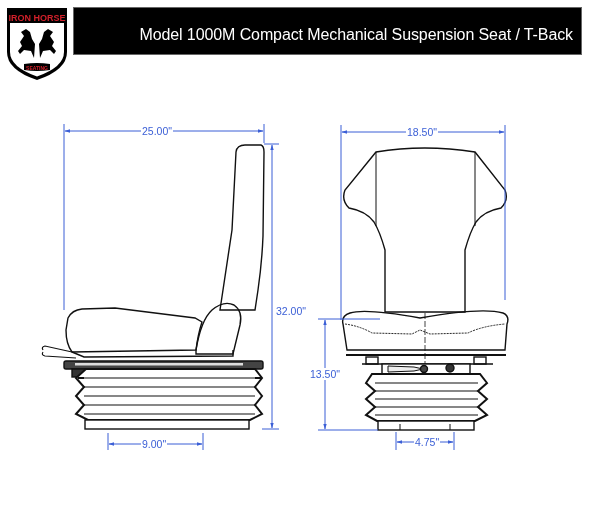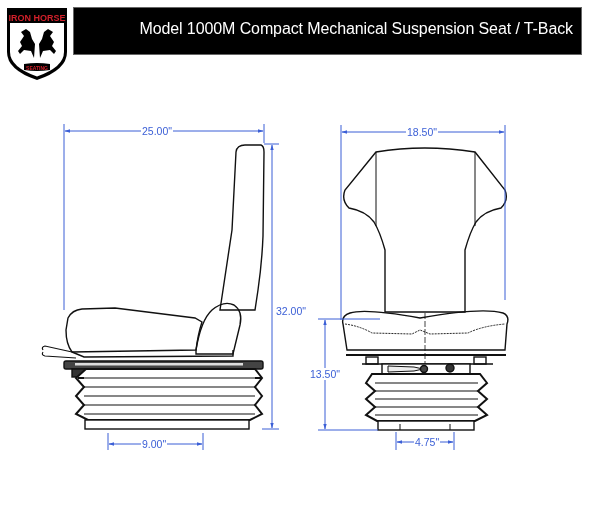--- a/index.html
+++ b/index.html
@@ -1,19 +1,19 @@
 <!DOCTYPE html>
 <html><head>
 <meta charset="utf-8">
 <style>
   html, body { margin: 0; padding: 0; background: #ffffff; }
   body { width: 600px; height: 507px; position: relative; overflow: hidden; font-family: "Liberation Sans", sans-serif; }
   .logo { position: absolute; left: 4px; top: 6px; width: 66px; height: 76px; }
   .banner { position: absolute; left: 73px; top: 7px; width: 509px; height: 48px; background: #000; border: 1px solid #666; box-sizing: border-box; }
-  .banner-title { position: absolute; right: 8px; top: 12px; color: #fff; font-size: 16px; white-space: nowrap; letter-spacing: -0.1px; text-align: right; }
+  .banner-title { position: absolute; right: 8px; top: 18px; color: #fff; font-size: 16px; white-space: nowrap; letter-spacing: -0.1px; text-align: right; }
   svg.drawing { position: absolute; left: 0; top: 0; }
   .dim-label { position: absolute; color: #3b5fd6; font-size: 10.5px; background: #fff; padding: 0 1px; line-height: 12px; white-space: nowrap; }
 </style>
 </head>
 <body>
 
 <svg class="logo" viewBox="0 0 66 76">
   <path d="M3 2 H63 V46 Q63 64 33 74 Q3 64 3 46 Z" fill="#000"></path>
   <path d="M6 5 H60 V46 Q60 61 33 70.5 Q6 61 6 46 Z" fill="#fff"></path>
   <rect x="6" y="5" width="54" height="12" fill="#000"></rect>

